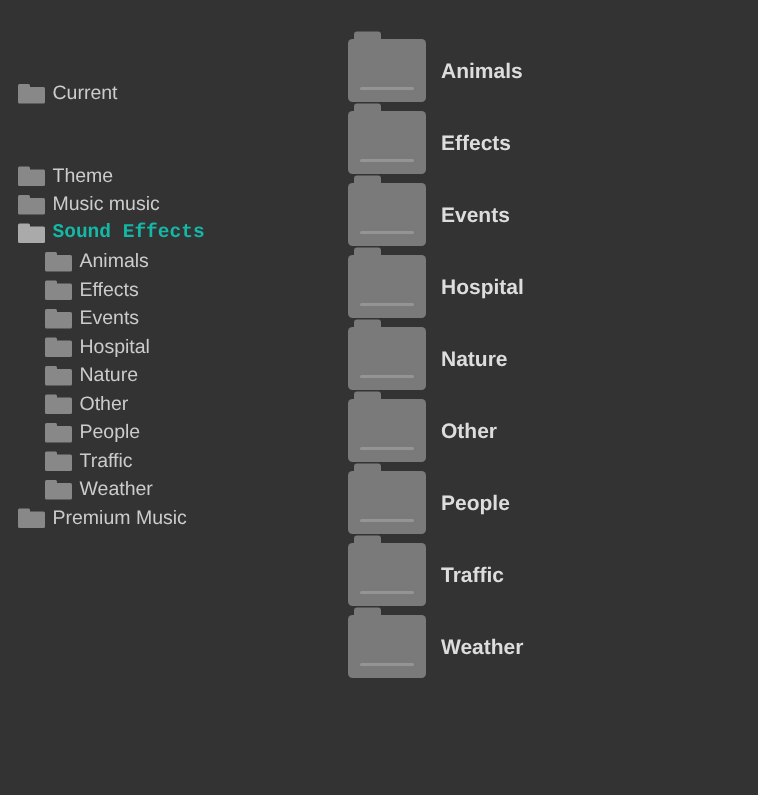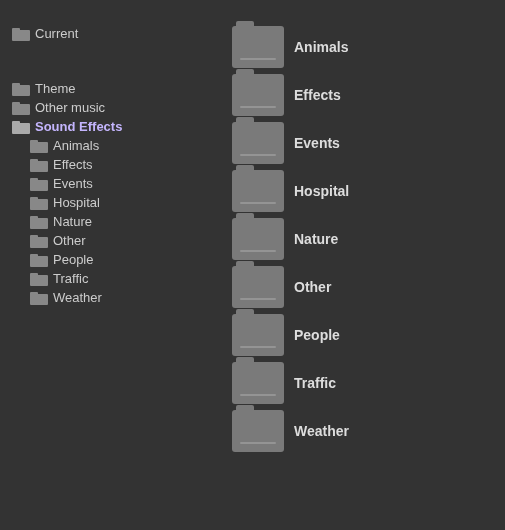--- a/index.html
+++ b/index.html
@@ -91,22 +91,23 @@
       height: 4px;
       background: #aaaaaa;
       border-radius: 1px 1px 0 0;
     }
 
     .tree-label {
       font-size: 13px;
     }
 
     .tree-item.selected .tree-label {
-      color: #c4b5fd;
+      color: #14b8a6;
       font-weight: bold;
+      font-family: Liberation Mono, monospace;
     }
 
     
     .right-panel {
       flex: 1;
       padding-left: 10px;
       padding-top: 0;
     }
 
     .folder-card {
@@ -157,31 +158,31 @@
     }
   </style>
 </head>
 <body>
 
 <div class="page-title"></div>
 
 <div class="main-layout">
 
   <div class="left-panel">
+      <div class="tree-item" style="padding-left: 4px; margin-top: 28px;">
+        <span class="folder-icon normal"></span>
+        <span class="tree-label">Current</span>
+      </div>
+      <div class="tree-item" style="padding-left: 4px; margin-top: 36px;">
+        <span class="folder-icon normal"></span>
+        <span class="tree-label">Theme</span>
+      </div>
       <div class="tree-item" style="padding-left: 4px;">
         <span class="folder-icon normal"></span>
-        <span class="tree-label">Current</span>
-      </div>
-      <div class="tree-item" style="padding-left: 4px; margin-top: 36px;">
-        <span class="folder-icon normal"></span>
-        <span class="tree-label">Theme</span>
-      </div>
-      <div class="tree-item" style="padding-left: 4px;">
-        <span class="folder-icon normal"></span>
-        <span class="tree-label">Other music</span>
+        <span class="tree-label">Music music</span>
       </div>
       <div class="tree-item selected" style="padding-left: 4px;">
         <span class="folder-icon open"></span>
         <span class="tree-label">Sound Effects</span>
       </div>
       <div class="tree-item" style="padding-left: 22px;">
         <span class="folder-icon normal"></span>
         <span class="tree-label">Animals</span>
       </div>
       <div class="tree-item" style="padding-left: 22px;">
@@ -209,20 +210,24 @@
         <span class="tree-label">People</span>
       </div>
       <div class="tree-item" style="padding-left: 22px;">
         <span class="folder-icon normal"></span>
         <span class="tree-label">Traffic</span>
       </div>
       <div class="tree-item" style="padding-left: 22px;">
         <span class="folder-icon normal"></span>
         <span class="tree-label">Weather</span>
       </div>
+      <div class="tree-item" style="padding-left: 4px;">
+        <span class="folder-icon normal"></span>
+        <span class="tree-label">Premium Music</span>
+      </div>
     </div>
 
   <div class="right-panel">
       <div class="folder-card">
         <div class="folder-thumb"></div>
         <span class="folder-card-label">Animals</span>
       </div>
       <div class="folder-card">
         <div class="folder-thumb"></div>
         <span class="folder-card-label">Effects</span>

